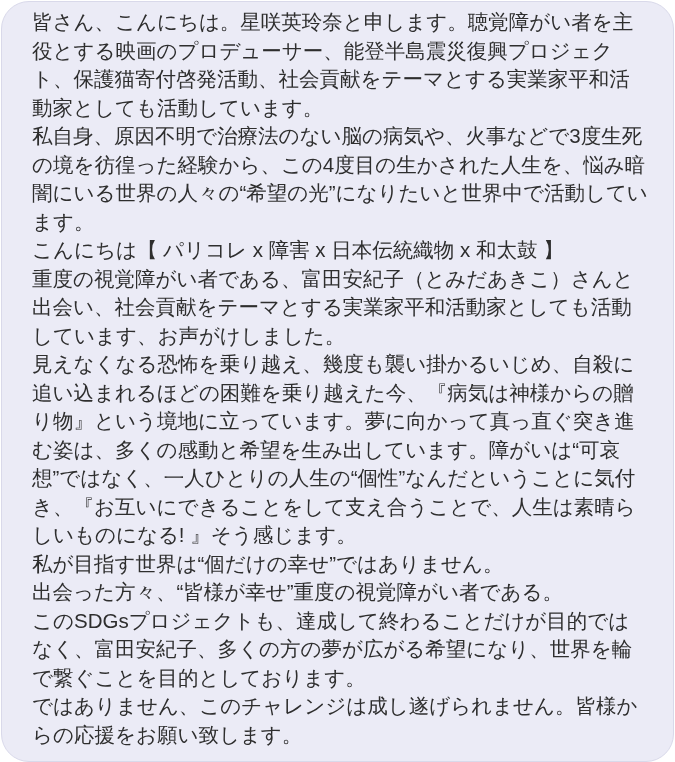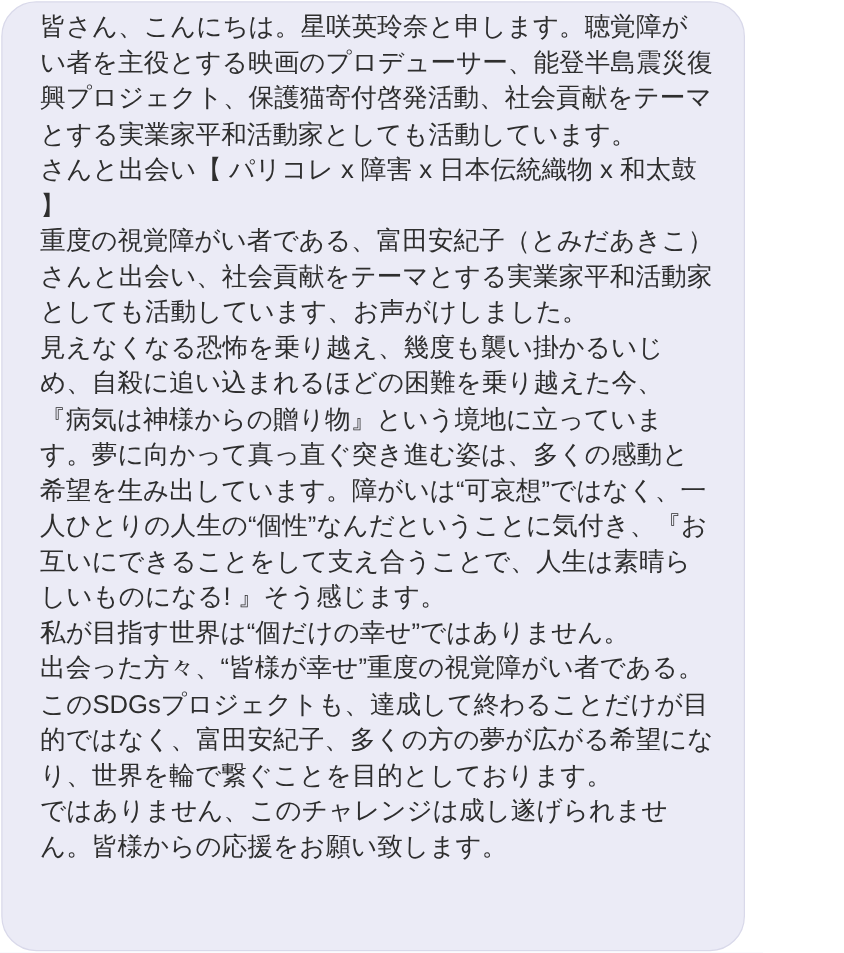--- a/index.html
+++ b/index.html
@@ -4,21 +4,21 @@
 <style>
   html, body {
     margin: 0;
     padding: 0;
     background: #ffffff;
     width: 675px;
     font-family: "Liberation Sans", sans-serif;
   }
   .card {
     box-sizing: border-box;
-    width: 595px;
+    width: 673px;
     min-height: 760px;
     margin: 1px;
     background: #ebebf6;
     border: 1px solid #d9d9ea;
     border-radius: 28px;
     padding: 6px 24px 12px 30px;
   }
   .card p {
     margin: 0;
     font-size: 20.5px;
@@ -29,20 +29,21 @@
     word-break: break-all;
     text-align: left;
     font-weight: 400;
   }
 </style>
 </head>
 <body>
 
 <div class="card">
   <p>皆さん、こんにちは。星咲英玲奈と申します。聴覚障がい者を主役とする映画のプロデューサー、能登半島震災復興プロジェクト、保護猫寄付啓発活動、社会貢献をテーマとする実業家平和活動家としても活動しています。</p>
-  <p>さんと出会い【 パリコレ x 障害 x 日本伝統織物 x 和太鼓 】</p>
+  <p>私自身、原因不明で治療法のない脳の病気や、火事などで3度生死の境を彷徨った経験から、この4度目の生かされた人生を、悩み暗闇にいる世界の人々の“希望の光”になりたいと世界中で活動しています。</p>
+  <p>こんにちは【 パリコレ x 障害 x 日本伝統織物 x 和太鼓 】</p>
   <p>重度の視覚障がい者である、富田安紀子（とみだあきこ）さんと出会い、社会貢献をテーマとする実業家平和活動家としても活動しています、お声がけしました。</p>
   <p>見えなくなる恐怖を乗り越え、幾度も襲い掛かるいじめ、自殺に追い込まれるほどの困難を乗り越えた今、『病気は神様からの贈り物』という境地に立っています。夢に向かって真っ直ぐ突き進む姿は、多くの感動と希望を生み出しています。障がいは“可哀想”ではなく、一人ひとりの人生の“個性”なんだということに気付き、『お互いにできることをして支え合うことで、人生は素晴らしいものになる! 』そう感じます。</p>
   <p>私が目指す世界は“個だけの幸せ”ではありません。</p>
   <p>出会った方々、“皆様が幸せ”重度の視覚障がい者である。</p>
   <p>このSDGsプロジェクトも、達成して終わることだけが目的ではなく、富田安紀子、多くの方の夢が広がる希望になり、世界を輪で繋ぐことを目的としております。</p>
   <p>ではありません、このチャレンジは成し遂げられません。皆様からの応援をお願い致します。</p>
 </div>
 
 </body></html>

